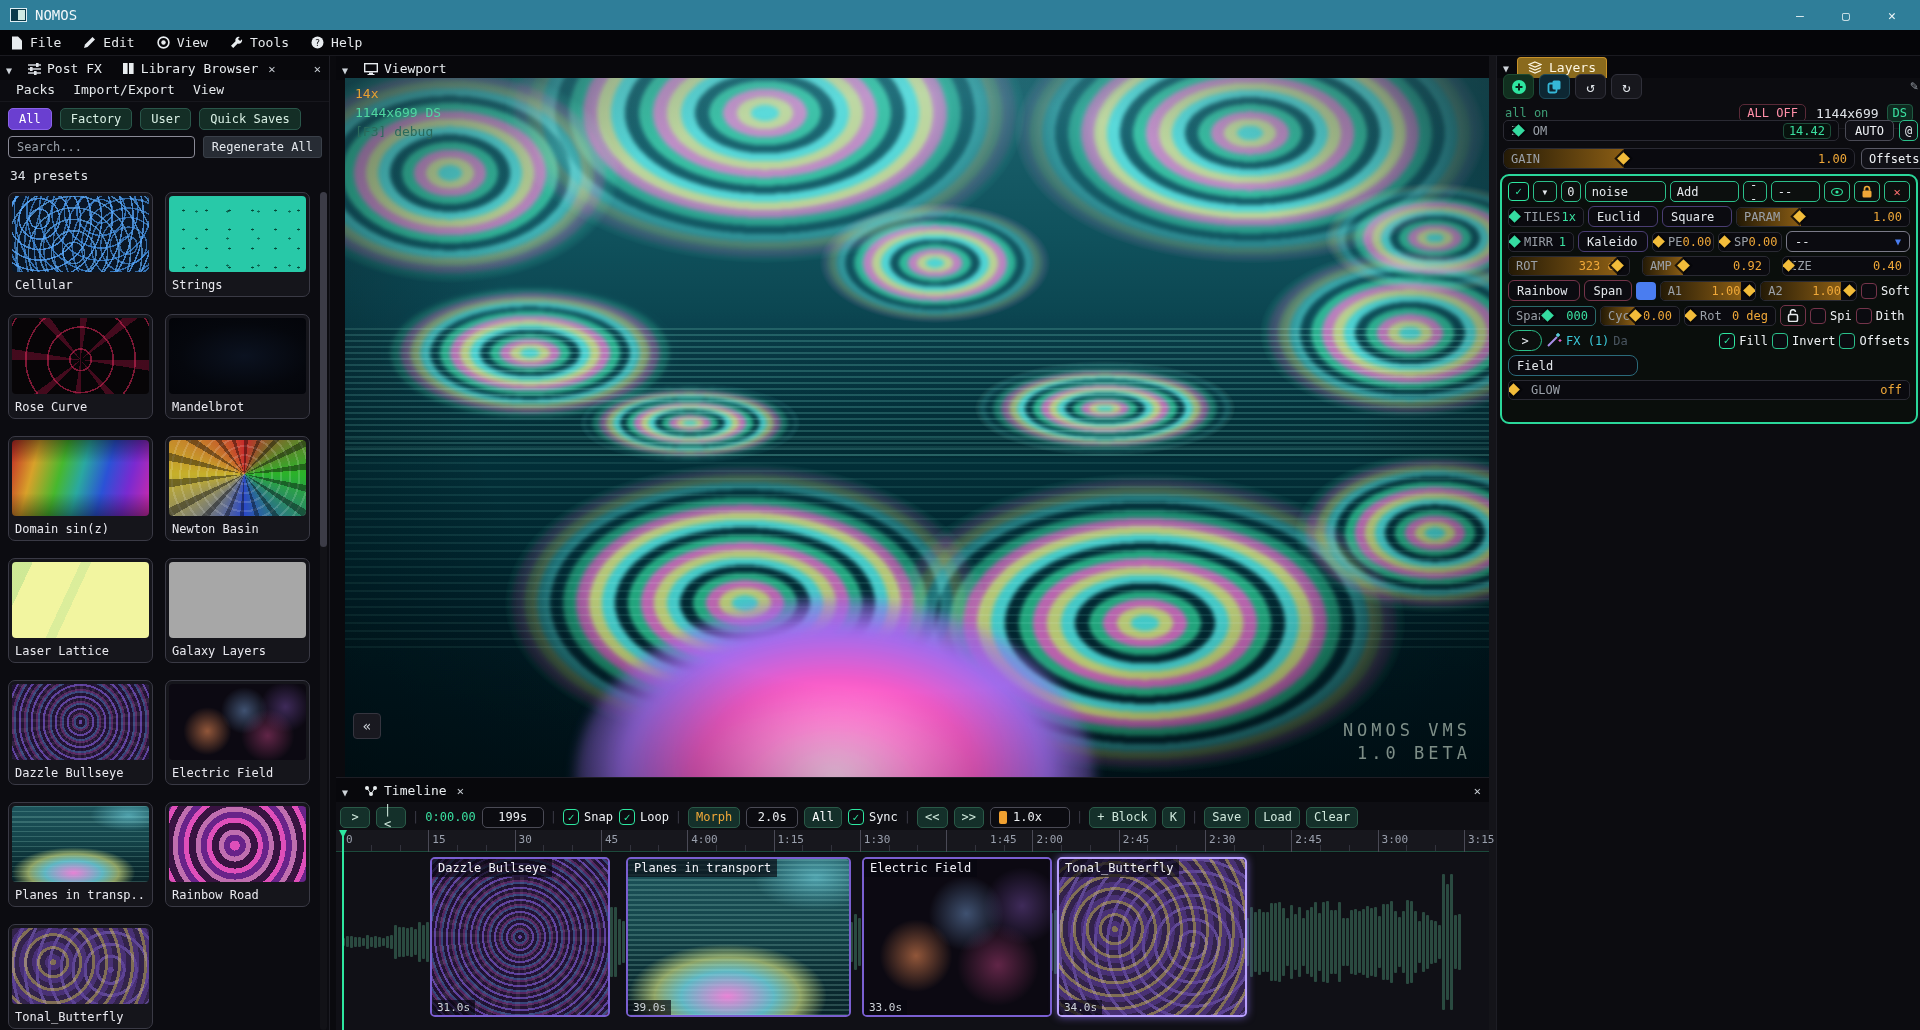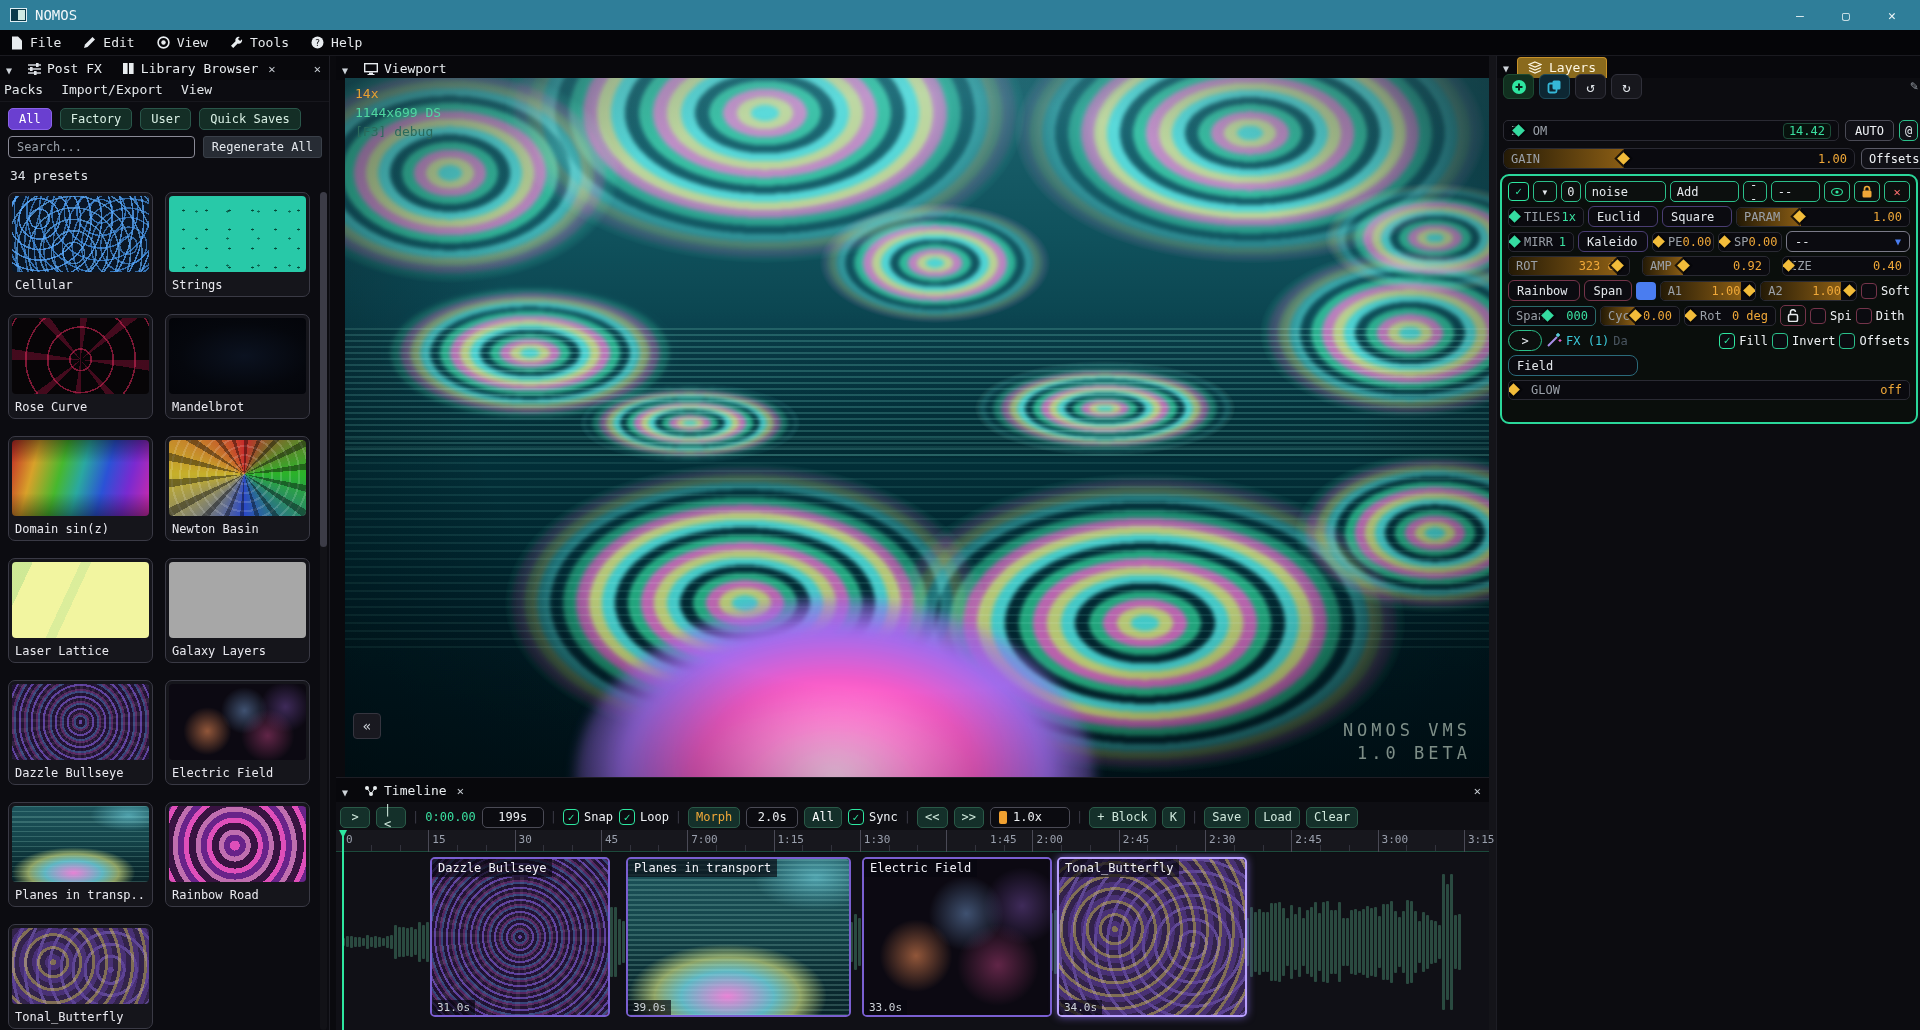--- a/index.html
+++ b/index.html
@@ -18,21 +18,21 @@
 .menu-item{display:flex;align-items:center;gap:7px;font-size:13px;color:#e6e9ec}
 .menu-item svg{display:block}
 
 .tabrow{height:24px;background:#08080c;display:flex;align-items:flex-end;gap:4px}
 .caret{color:#cfd4da;font-size:10px;padding:0 4px 4px 6px}
 .tab{display:flex;align-items:center;gap:6px;font-size:13px;padding:2px 8px 4px 8px;color:#e8ecef}
 .tab .x{color:#c9ced4;font-size:12px;margin-left:4px}
 .tabrow .endx{margin-left:auto;color:#c9ced4;font-size:12px;padding:0 8px 4px}
 
 #leftpanel{left:0;top:56px;width:330px;height:974px;background:#0c0c11;border-right:1px solid #1d1d24}
-#left-menu{position:absolute;left:0;top:22px;width:100%;height:24px;display:flex;gap:18px;align-items:center;padding:0 4px;font-size:13px;color:#e4e8eb;border-bottom:1px solid #17171d}
+#left-menu{position:absolute;left:0;top:22px;width:100%;height:24px;display:flex;gap:18px;align-items:center;padding:0 16px;font-size:13px;color:#e4e8eb;border-bottom:1px solid #17171d}
 #chips{position:absolute;left:8px;top:52px;display:flex;gap:8px}
 .chip{font-size:12px;padding:3px 10px;border-radius:5px;background:#142e26;border:1px solid #2a564a;color:#d9efe4}
 .chip.active{background:#6a3fd0;border-color:#8a62e8;color:#fff}
 #searchrow{position:absolute;left:8px;top:80px;width:314px;display:flex;gap:8px}
 #search{flex:1;height:22px;background:#0a0a0f;border:1px solid #8a8a96;border-radius:4px;color:#9aa0a8;font-size:12px;display:flex;align-items:center;padding:0 8px}
 #regen{height:22px;background:#272c34;border:1px solid #3a4049;border-radius:3px;color:#e3e7ec;font-size:12px;display:flex;align-items:center;padding:0 8px}
 #preset-count{position:absolute;left:10px;top:112px;font-size:13px;color:#dfe3e8}
 #preset-grid{position:absolute;left:8px;top:136px;width:302px;display:grid;grid-template-columns:145px 145px;gap:17px 12px}
 .pcard{width:145px;height:105px;background:#15151b;border:1px solid #3a3a45;border-radius:7px;overflow:hidden}
 .pthumb{margin:3px;height:76px;border-radius:4px}
@@ -395,20 +395,26 @@
     </div>
     <div class="tbtn plain">
         <span>↺</span>
       </div>
     <div class="tbtn plain">
         <span>↻</span>
       </div>
   </div>
   <span id="ltool-pencil">✎</span>
 
+  <div id="lstatus">
+    <span id="all-on">all on</span>
+    <span id="all-off">ALL OFF</span>
+    <span id="lres">1144x699</span>
+    <span id="ds-badge">DS</span>
+  </div>
 
   <div id="zoom-row" class="sld">
     <span class="dia teal" style="left:10px"></span>
     <span class="lab"><span>Z</span>&nbsp;&nbsp;<span>OM</span></span>
     <span class="val g" id="zoom-val">14.42</span>
   </div>
   <div id="auto-btn">AUTO</div>
   <div id="at-btn">@</div>
 
   <div id="gain-row" class="sld">
@@ -655,21 +661,21 @@
       <div class="tick-minor" style="left: 149.833px;"></div>
       <div class="tick-major" style="left: 178.6px;"></div>
       <div class="tick-label" style="left: 182.6px;">30</div>
       <div class="tick-minor" style="left: 207.367px;"></div>
       <div class="tick-minor" style="left: 236.133px;"></div>
       <div class="tick-major" style="left: 264.9px;"></div>
       <div class="tick-label" style="left: 268.9px;">45</div>
       <div class="tick-minor" style="left: 293.667px;"></div>
       <div class="tick-minor" style="left: 322.433px;"></div>
       <div class="tick-major" style="left: 351.2px;"></div>
-      <div class="tick-label" style="left: 355.2px;">7:00</div>
+      <div class="tick-label" style="left: 355.2px;">4:00</div>
       <div class="tick-minor" style="left: 379.967px;"></div>
       <div class="tick-minor" style="left: 408.733px;"></div>
       <div class="tick-major" style="left: 437.5px;"></div>
       <div class="tick-label" style="left: 441.5px;">1:15</div>
       <div class="tick-minor" style="left: 466.267px;"></div>
       <div class="tick-minor" style="left: 495.033px;"></div>
       <div class="tick-major" style="left: 523.8px;"></div>
       <div class="tick-label" style="left: 527.8px;">1:30</div>
       <div class="tick-minor" style="left: 552.567px;"></div>
       <div class="tick-minor" style="left: 581.333px;"></div>

